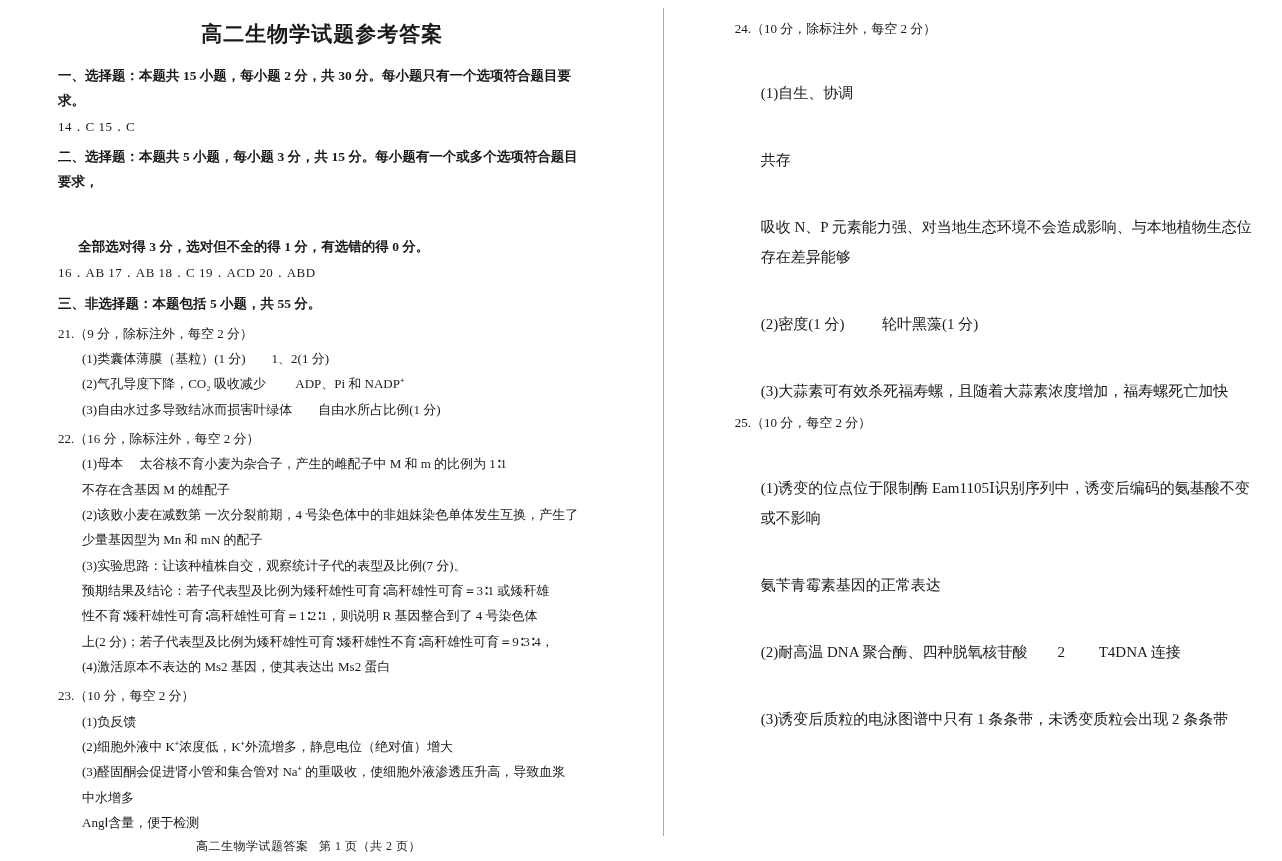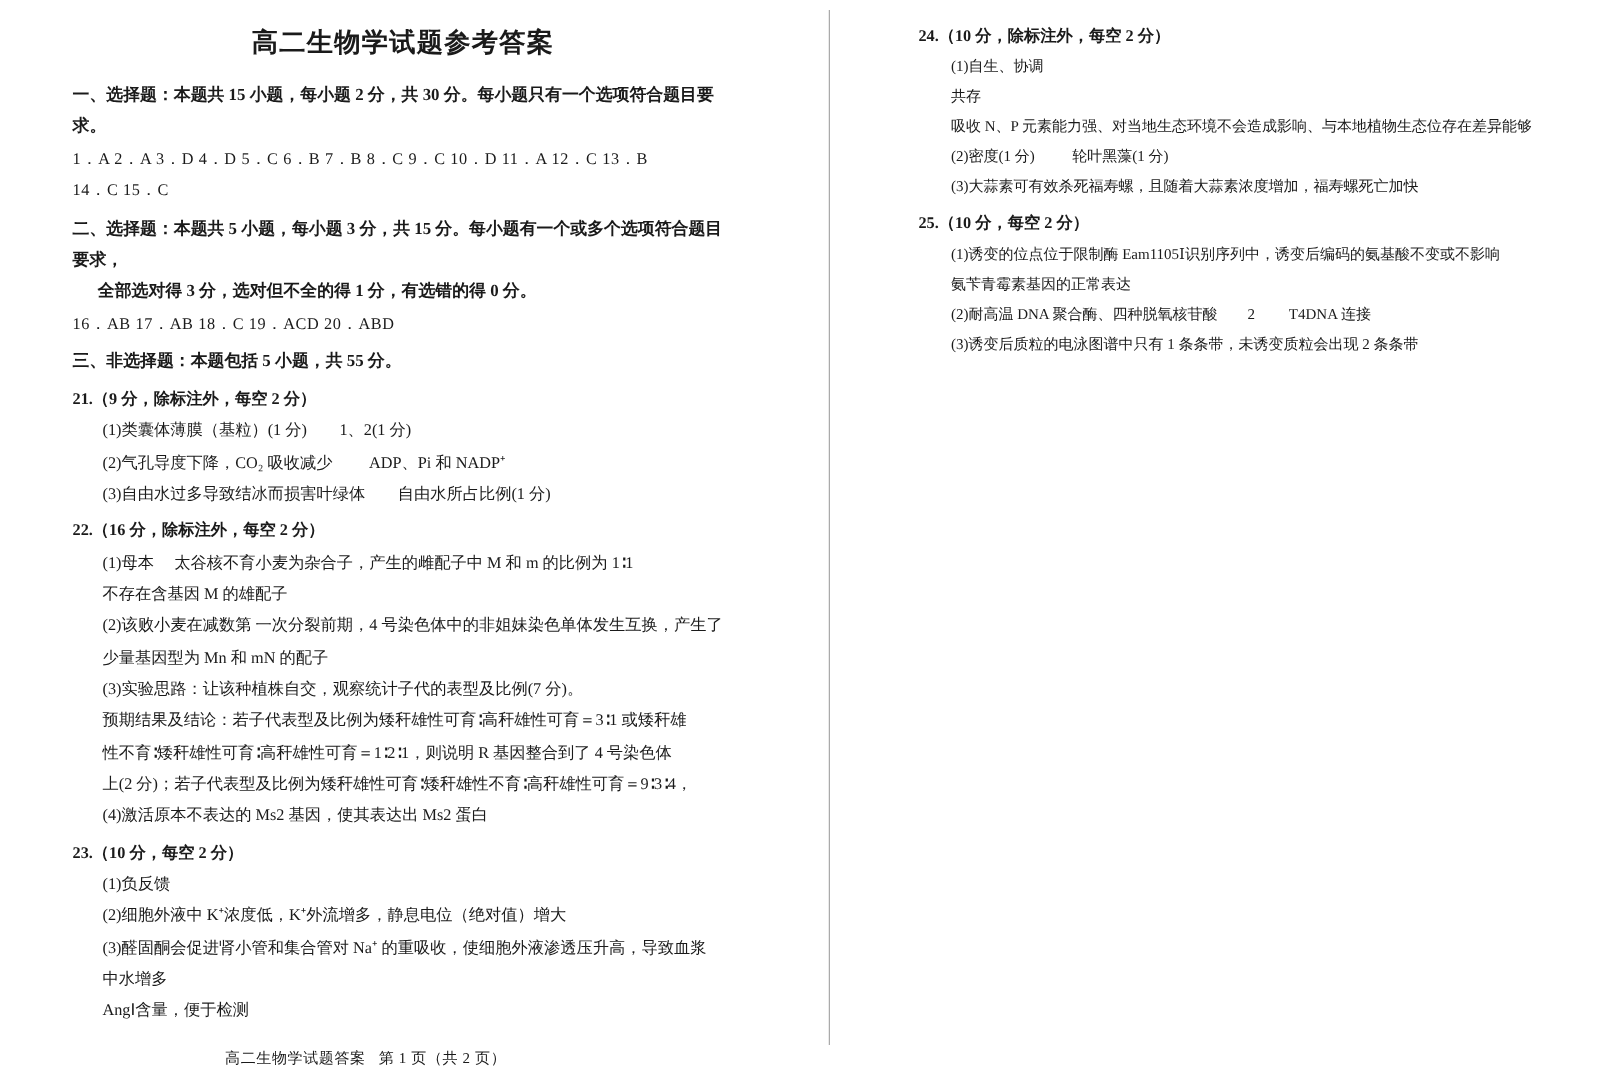--- a/index.html
+++ b/index.html
@@ -52,71 +52,71 @@
   }
   .section-head {
     font-size: 13.5px;
     font-weight: bold;
     line-height: 1.85;
     margin-top: 6px;
   }
   .section-head .cont {
     display: block;
     text-indent: 1.5em;
+    margin-top: 40px;
   }
   .ans-line {
     font-size: 13px;
     line-height: 1.95;
     letter-spacing: 0.5px;
   }
   .q-head {
     font-size: 13px;
     line-height: 1.95;
     margin-top: 4px;
-    font-weight: bold;
   }
   .sub {
     font-size: 13px;
     line-height: 1.95;
     padding-left: 24px;
     white-space: pre-wrap;
     font-family: Liberation Serif, serif;
   }
   .rsub {
-    font-size: 12px;
+    font-size: 15px;
     line-height: 2.0;
     padding-left: 26px;
     white-space: pre-wrap;
+    margin-top: 37px;
   }
   .footer {
     position: absolute;
     bottom: 6px;
     font-size: 12px;
     letter-spacing: 0.5px;
     white-space: pre;
   }
   .footer-left {
-    left: 180px;
+    left: 196px;
   }
 </style>
 </head>
 <body>
 
 <div class="page">
 
   <div class="divider"></div>
 
   <div class="col col-left">
 
     <div class="doc-title">高二生物学试题参考答案</div>
 
     <div class="section-head">
       <span>一、选择题：本题共 15 小题，每小题 2 分，共 30 分。每小题只有一个选项符合题目要求。</span>
     </div>
-    <div class="ans-line">1．A   2．A   3．D   4．D   5．C   6．B   7．B   8．C   9．C   10．D   11．A   12．C   13．B</div>
     <div class="ans-line">14．C   15．C</div>
 
     <div class="section-head">
       <span>二、选择题：本题共 5 小题，每小题 3 分，共 15 分。每小题有一个或多个选项符合题目要求，</span>
       <span class="cont">全部选对得 3 分，选对但不全的得 1 分，有选错的得 0 分。</span>
     </div>
     <div class="ans-line">16．AB    17．AB    18．C    19．ACD    20．ABD</div>
 
     <div class="section-head">
       <span>三、非选择题：本题包括 5 小题，共 55 分。</span>

